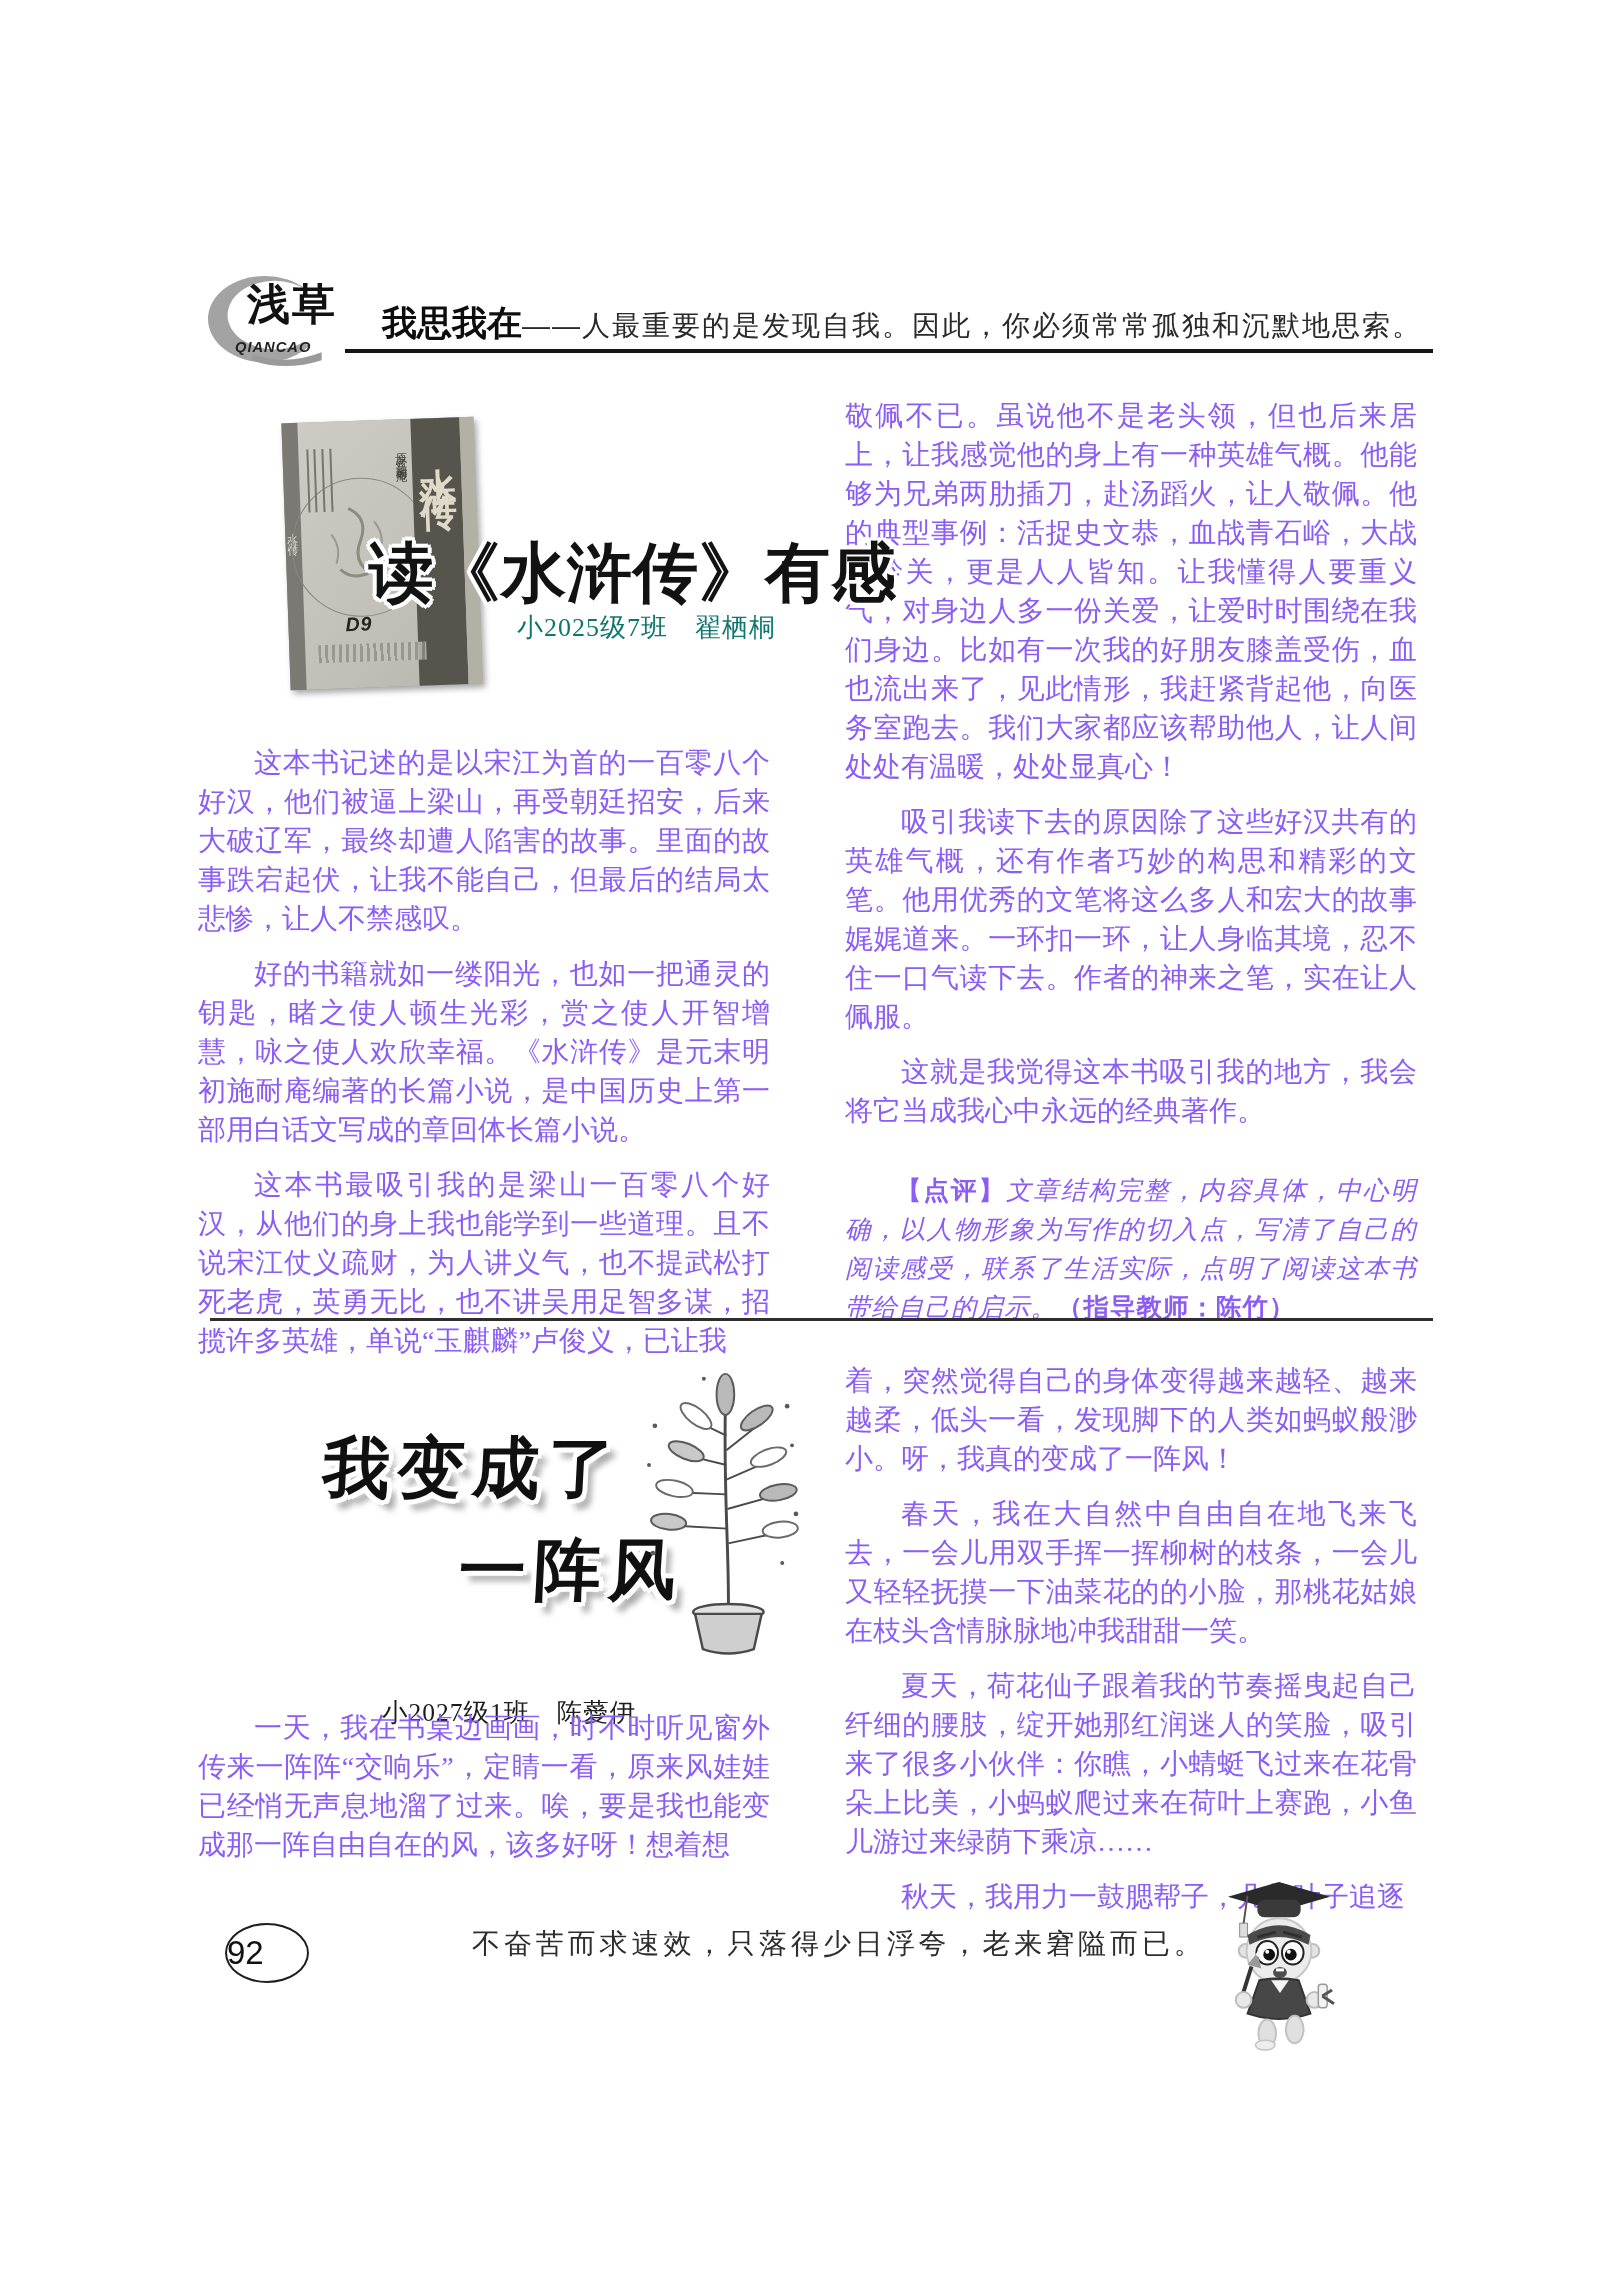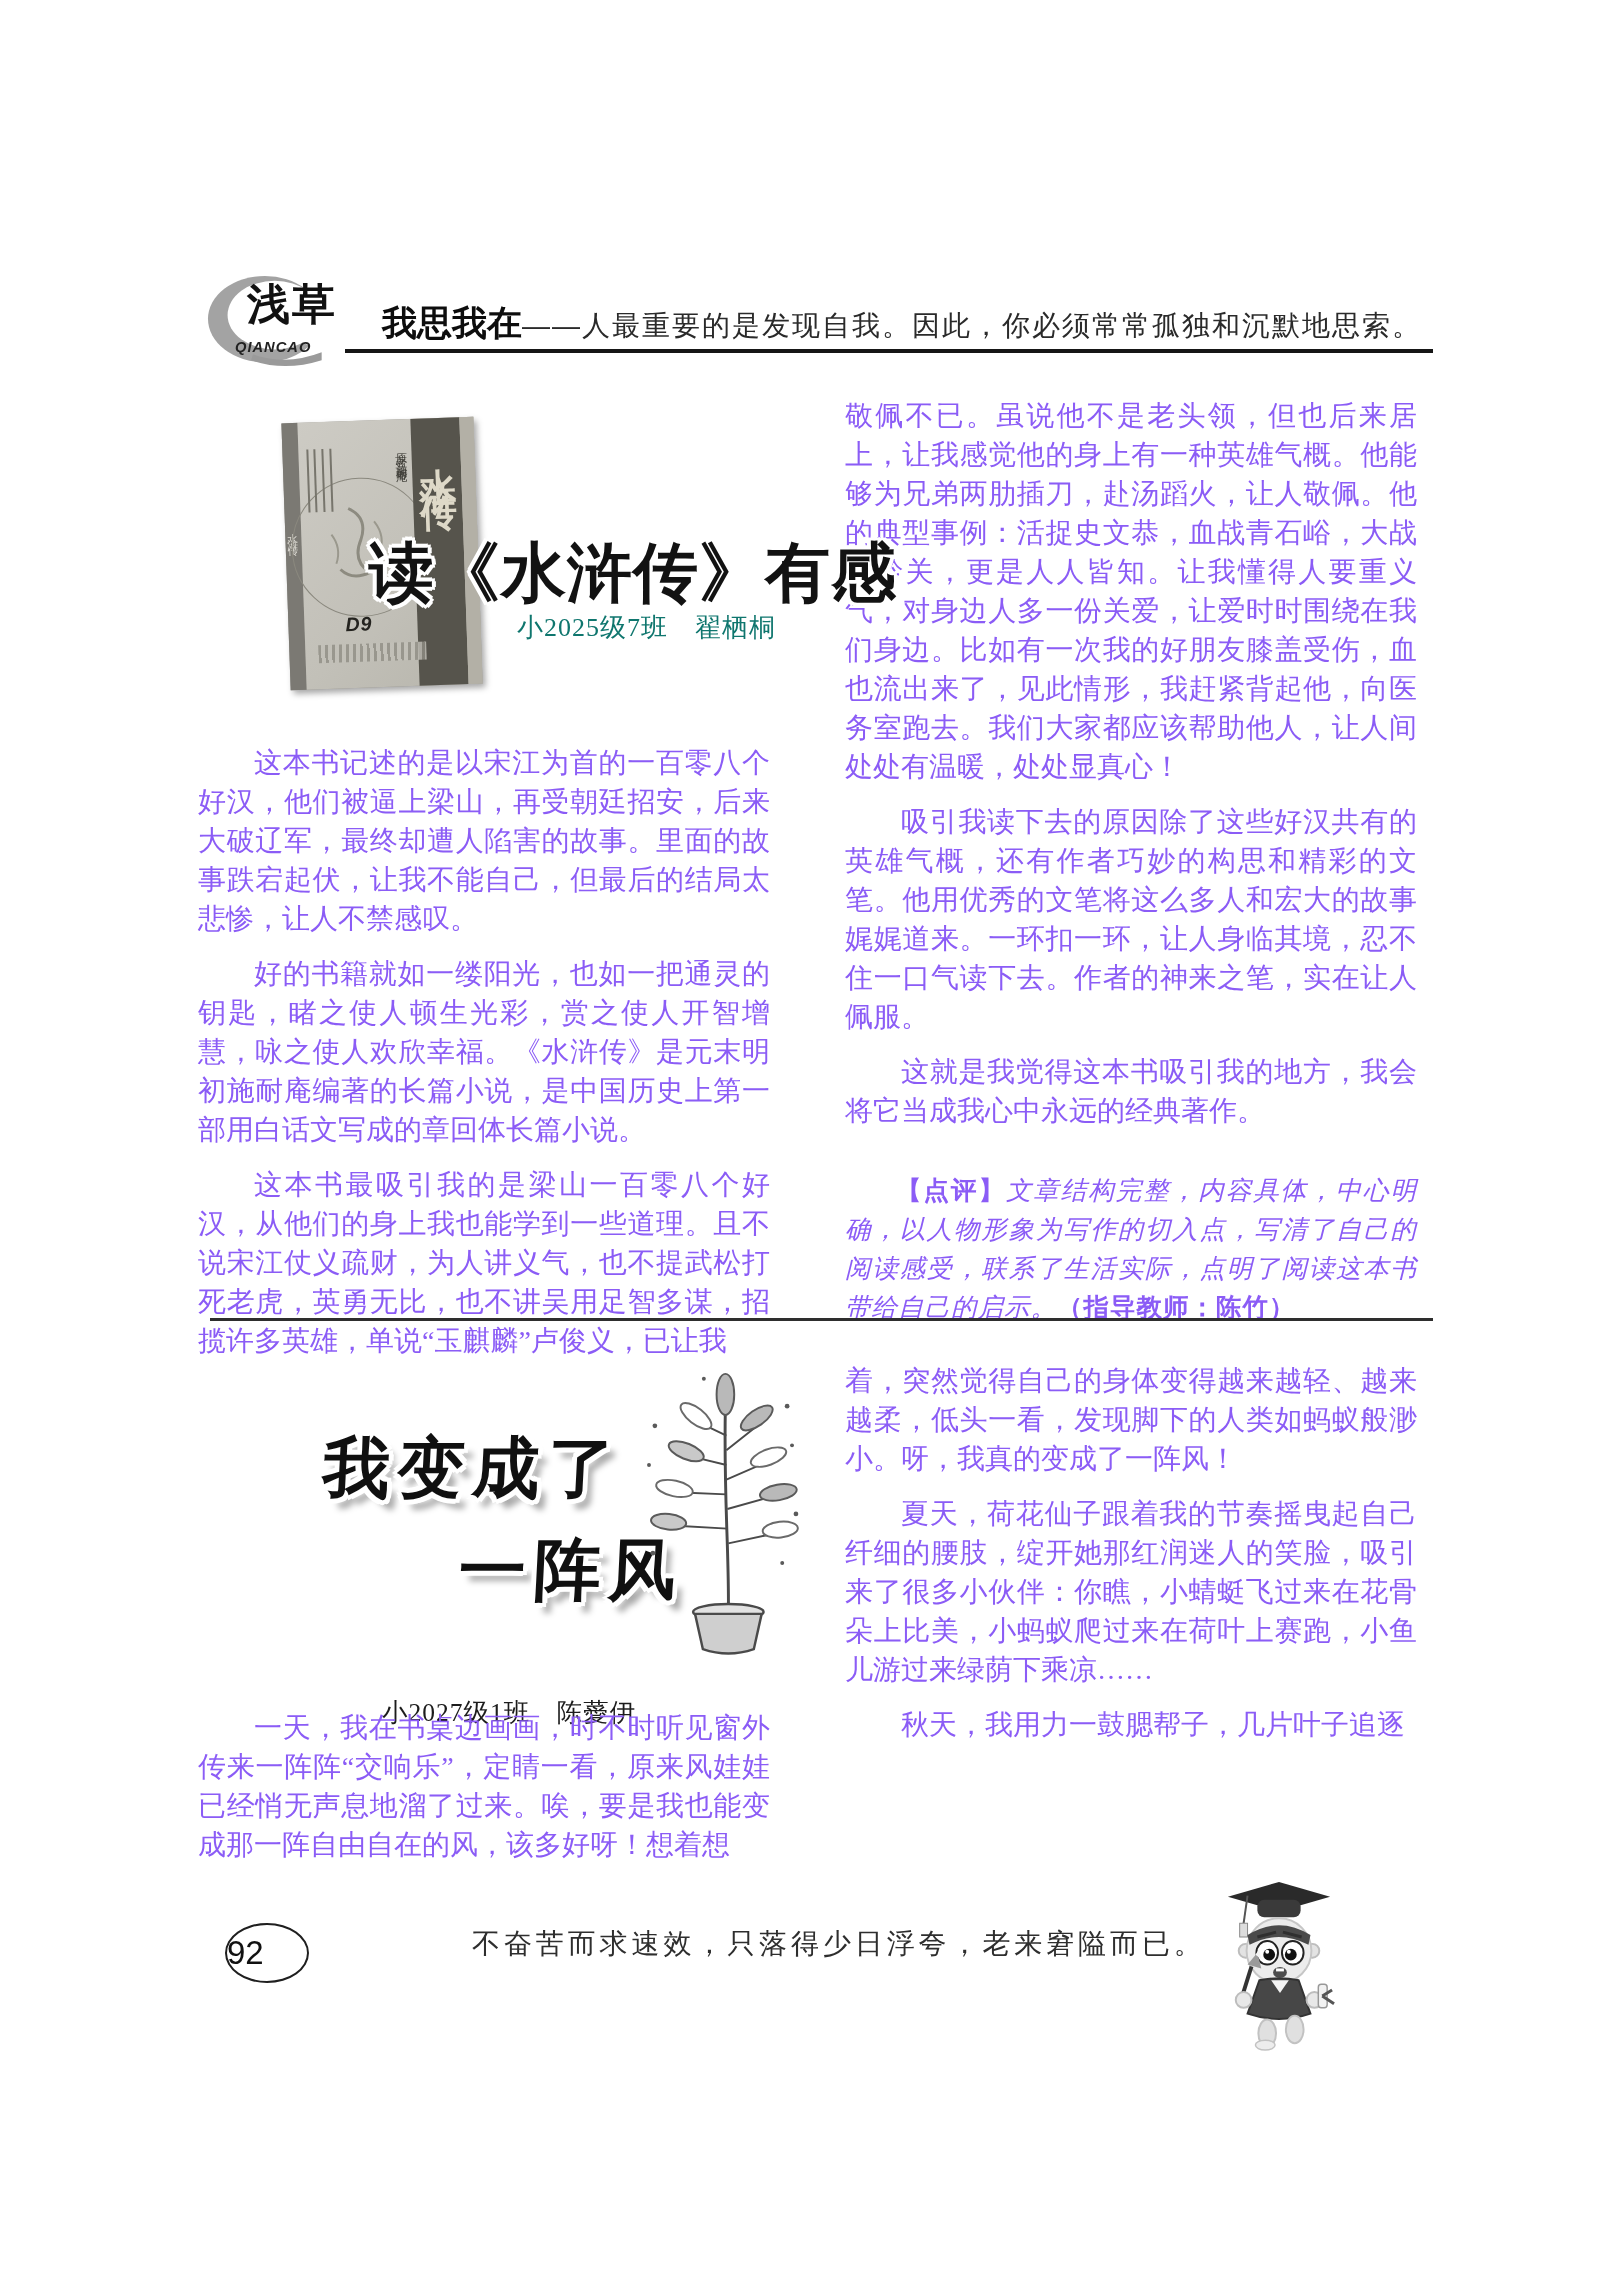--- a/index.html
+++ b/index.html
@@ -167,20 +167,21 @@
 </div>
 
 <div class="abs a2-byline">小2027级1班　陈薆伊</div>
 
 <div class="abs col" style="left:182px;top:1692px;">
   <p class="ind">一天，我在书桌边画画，时不时听见窗外传来一阵阵“交响乐”，定睛一看，原来风娃娃已经悄无声息地溜了过来。唉，要是我也能变成那一阵自由自在的风，该多好呀！想着想</p>
 </div>
 
 <div class="abs col" style="left:829px;top:1345px;">
   <p>着，突然觉得自己的身体变得越来越轻、越来越柔，低头一看，发现脚下的人类如蚂蚁般渺小。呀，我真的变成了一阵风！</p>
+  <p class="ind">春天，我在大自然中自由自在地飞来飞去，一会儿用双手挥一挥柳树的枝条，一会儿又轻轻抚摸一下油菜花的的小脸，那桃花姑娘在枝头含情脉脉地冲我甜甜一笑。</p>
   <p class="ind">夏天，荷花仙子跟着我的节奏摇曳起自己纤细的腰肢，绽开她那红润迷人的笑脸，吸引来了很多小伙伴：你瞧，小蜻蜓飞过来在花骨朵上比美，小蚂蚁爬过来在荷叶上赛跑，小鱼儿游过来绿荫下乘凉……</p>
   <p class="ind">秋天，我用力一鼓腮帮子，几片叶子追逐</p>
 </div>
 
 <div class="abs pageno">92</div>
 <div class="abs foot-quote">不奋苦而求速效，只落得少日浮夸，老来窘隘而已。</div>
 
 <div class="abs" style="left:1220px;top:1880px;">
   <svg width="118" height="172" viewBox="0 0 120 175">
     <polygon points="60,2 112,17 60,32 8,17" fill="#2a2a2a"></polygon>

